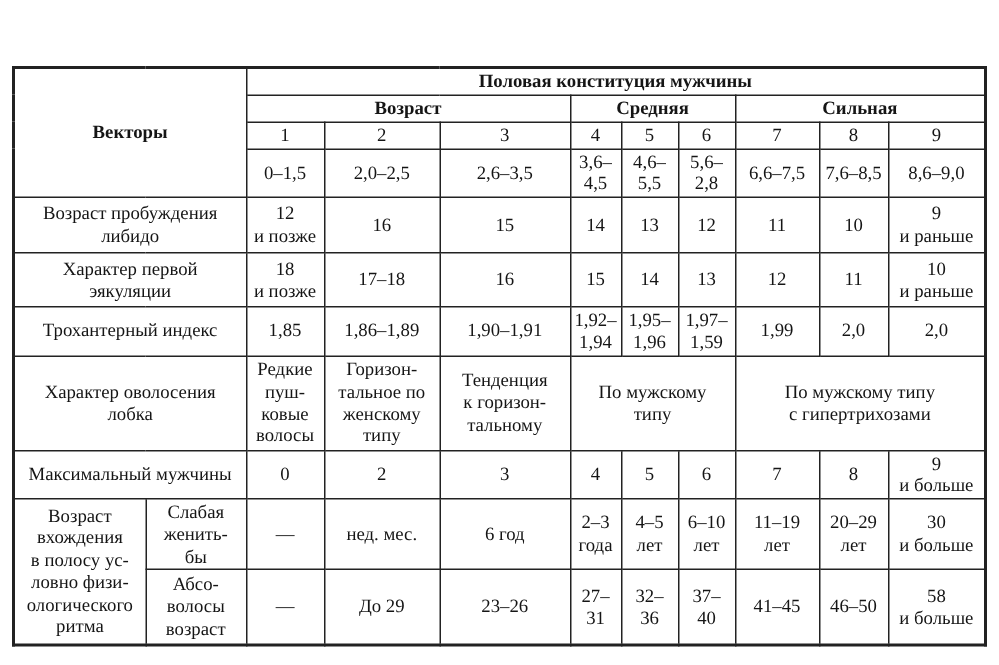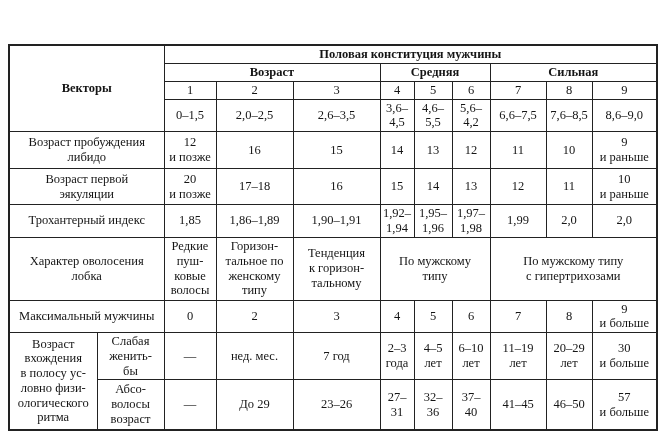--- a/index.html
+++ b/index.html
@@ -70,21 +70,21 @@
 
     <tr style="height:30px">
       <td>0–1,5</td>
       <td>2,0–2,5</td>
       <td>2,6–3,5</td>
       <td>3,6–
 4,5</td>
       <td>4,6–
 5,5</td>
       <td>5,6–
-4,2</td>
+2,8</td>
       <td>6,6–7,5</td>
       <td>7,6–8,5</td>
       <td>8,6–9,0</td>
     </tr>
 
     <tr style="height:37px">
       <td colspan="2">Возраст пробуждения
 либидо</td>
       <td>12
 и позже</td>
@@ -93,23 +93,23 @@
       <td>14</td>
       <td>13</td>
       <td>12</td>
       <td>11</td>
       <td>10</td>
       <td>9
 и раньше</td>
     </tr>
 
     <tr style="height:36px">
-      <td colspan="2">Возраст первой
+      <td colspan="2">Характер первой
 эякуляции</td>
-      <td>20
+      <td>18
 и позже</td>
       <td>17–18</td>
       <td>16</td>
       <td>15</td>
       <td>14</td>
       <td>13</td>
       <td>12</td>
       <td>11</td>
       <td>10
 и раньше</td>
@@ -118,21 +118,21 @@
     <tr style="height:22px">
       <td colspan="2">Трохантерный индекс</td>
       <td>1,85</td>
       <td>1,86–1,89</td>
       <td>1,90–1,91</td>
       <td>1,92–
 1,94</td>
       <td>1,95–
 1,96</td>
       <td>1,97–
-1,98</td>
+1,59</td>
       <td>1,99</td>
       <td>2,0</td>
       <td>2,0</td>
     </tr>
 
     <tr style="height:63px">
       <td colspan="2">Характер оволосения
 лобка</td>
       <td>Редкие
 пуш-
@@ -170,21 +170,21 @@
 вхождения
 в полосу ус-
 ловно физи-
 ологического
 ритма</td>
       <td>Слабая
 женить-
 бы</td>
       <td>—</td>
       <td>нед. мес.</td>
-      <td>7 год</td>
+      <td>6 год</td>
       <td>2–3
 года</td>
       <td>4–5
 лет</td>
       <td>6–10
 лет</td>
       <td>11–19
 лет</td>
       <td>20–29
 лет</td>
@@ -200,18 +200,18 @@
       <td>До 29</td>
       <td>23–26</td>
       <td>27–
 31</td>
       <td>32–
 36</td>
       <td>37–
 40</td>
       <td>41–45</td>
       <td>46–50</td>
-      <td>57
+      <td>58
 и больше</td>
     </tr>
   </tbody>
     </table>
 </div>
 
 </body></html>

